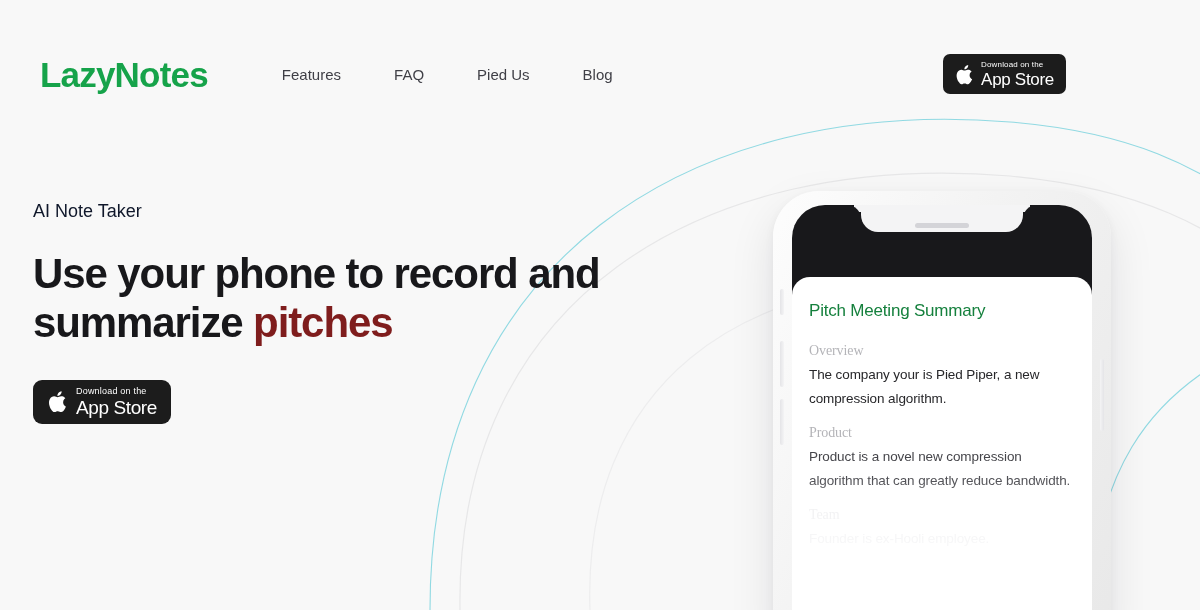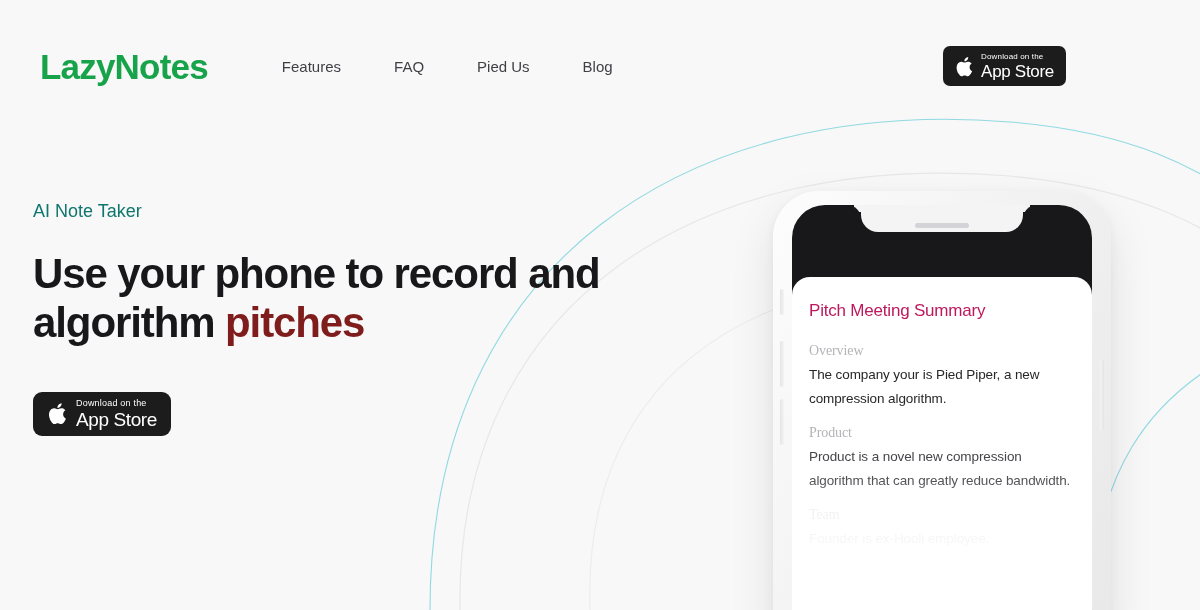--- a/index.html
+++ b/index.html
@@ -23,21 +23,21 @@
     inset: 0;
     width: 1200px;
     height: 610px;
     pointer-events: none;
     z-index: 0;
   }
 
   
   .header {
     position: absolute;
-    top: 8px; left: 0;
+    top: 16px; left: 0;
     width: 1106px;
     height: 116px;
     display: flex;
     align-items: center;
     padding: 0 40px 0 40px;
     z-index: 10;
   }
 
   .logo {
     font-size: 35px;
@@ -113,32 +113,32 @@
   .hero {
     position: absolute;
     left: 33px;
     top: 200px;
     width: 620px;
     z-index: 5;
   }
 
   .eyebrow {
     font-size: 18px;
-    color: #0f766e;
+    color: #0f172a;
     line-height: 1.3;
     margin-bottom: 27px;
   }
 
   .headline {
     font-size: 42px;
     font-weight: 700;
     color: #18181b;
     line-height: 1.16;
     letter-spacing: -1.1px;
-    margin-bottom: 44px;
+    margin-bottom: 32px;
   }
 
   .headline .accent { color: #7f1d1d; }
 
   
   .phone-wrap {
     position: absolute;
     left: 763px;
     top: 191px;
     width: 356px;
@@ -222,21 +222,21 @@
     background: #ffffff;
     border-top-left-radius: 18px;
     border-top-right-radius: 18px;
     padding: 24px 17px 0 17px;
     overflow: hidden;
   }
 
   .card-title {
     font-size: 17px;
     font-weight: 400;
-    color: #be185d;
+    color: #15803d;
     letter-spacing: -0.2px;
     margin-bottom: 22px;
   }
 
   .sec { margin-bottom: 14px; }
 
   .sec-label {
     font-size: 14px;
     color: #b4b4b8;
     margin-bottom: 4px;
@@ -313,21 +313,21 @@
     </span>
   </a>
 </header>
 
 <section class="hero">
 
   <div class="eyebrow">AI Note Taker</div>
 
   <h1 class="headline">
     <span>Use your phone to record and</span><br>
-    <span>algorithm </span><span class="accent">pitches</span>
+    <span>summarize </span><span class="accent">pitches</span>
   </h1>
 
   <a class="appstore appstore-lg" href="#">
     <svg class="apple-glyph" width="21" height="25" viewBox="0 0 17 21" aria-hidden="true">
       <path fill="#ffffff" d="M14.06 11.17c-.02-2.2 1.8-3.26 1.88-3.31-1.02-1.5-2.62-1.7-3.18-1.72-1.35-.14-2.64.8-3.33.8-.69 0-1.75-.78-2.88-.76-1.48.02-2.85.86-3.61 2.19-1.54 2.67-.39 6.62 1.11 8.79.73 1.06 1.6 2.25 2.74 2.21 1.1-.05 1.52-.71 2.85-.71 1.33 0 1.71.71 2.87.69 1.19-.02 1.94-1.08 2.67-2.15.84-1.23 1.19-2.42 1.21-2.48-.03-.01-2.32-.89-2.33-3.55zM11.88 4.6c.61-.74 1.02-1.77.91-2.8-.88.04-1.94.59-2.57 1.32-.56.65-1.05 1.69-.92 2.69.98.08 1.98-.5 2.58-1.21z"></path>
     </svg>
     <span class="appstore-txt">
       <span class="as-top">Download on the</span>
       <span class="as-bot">App Store</span>
     </span>

